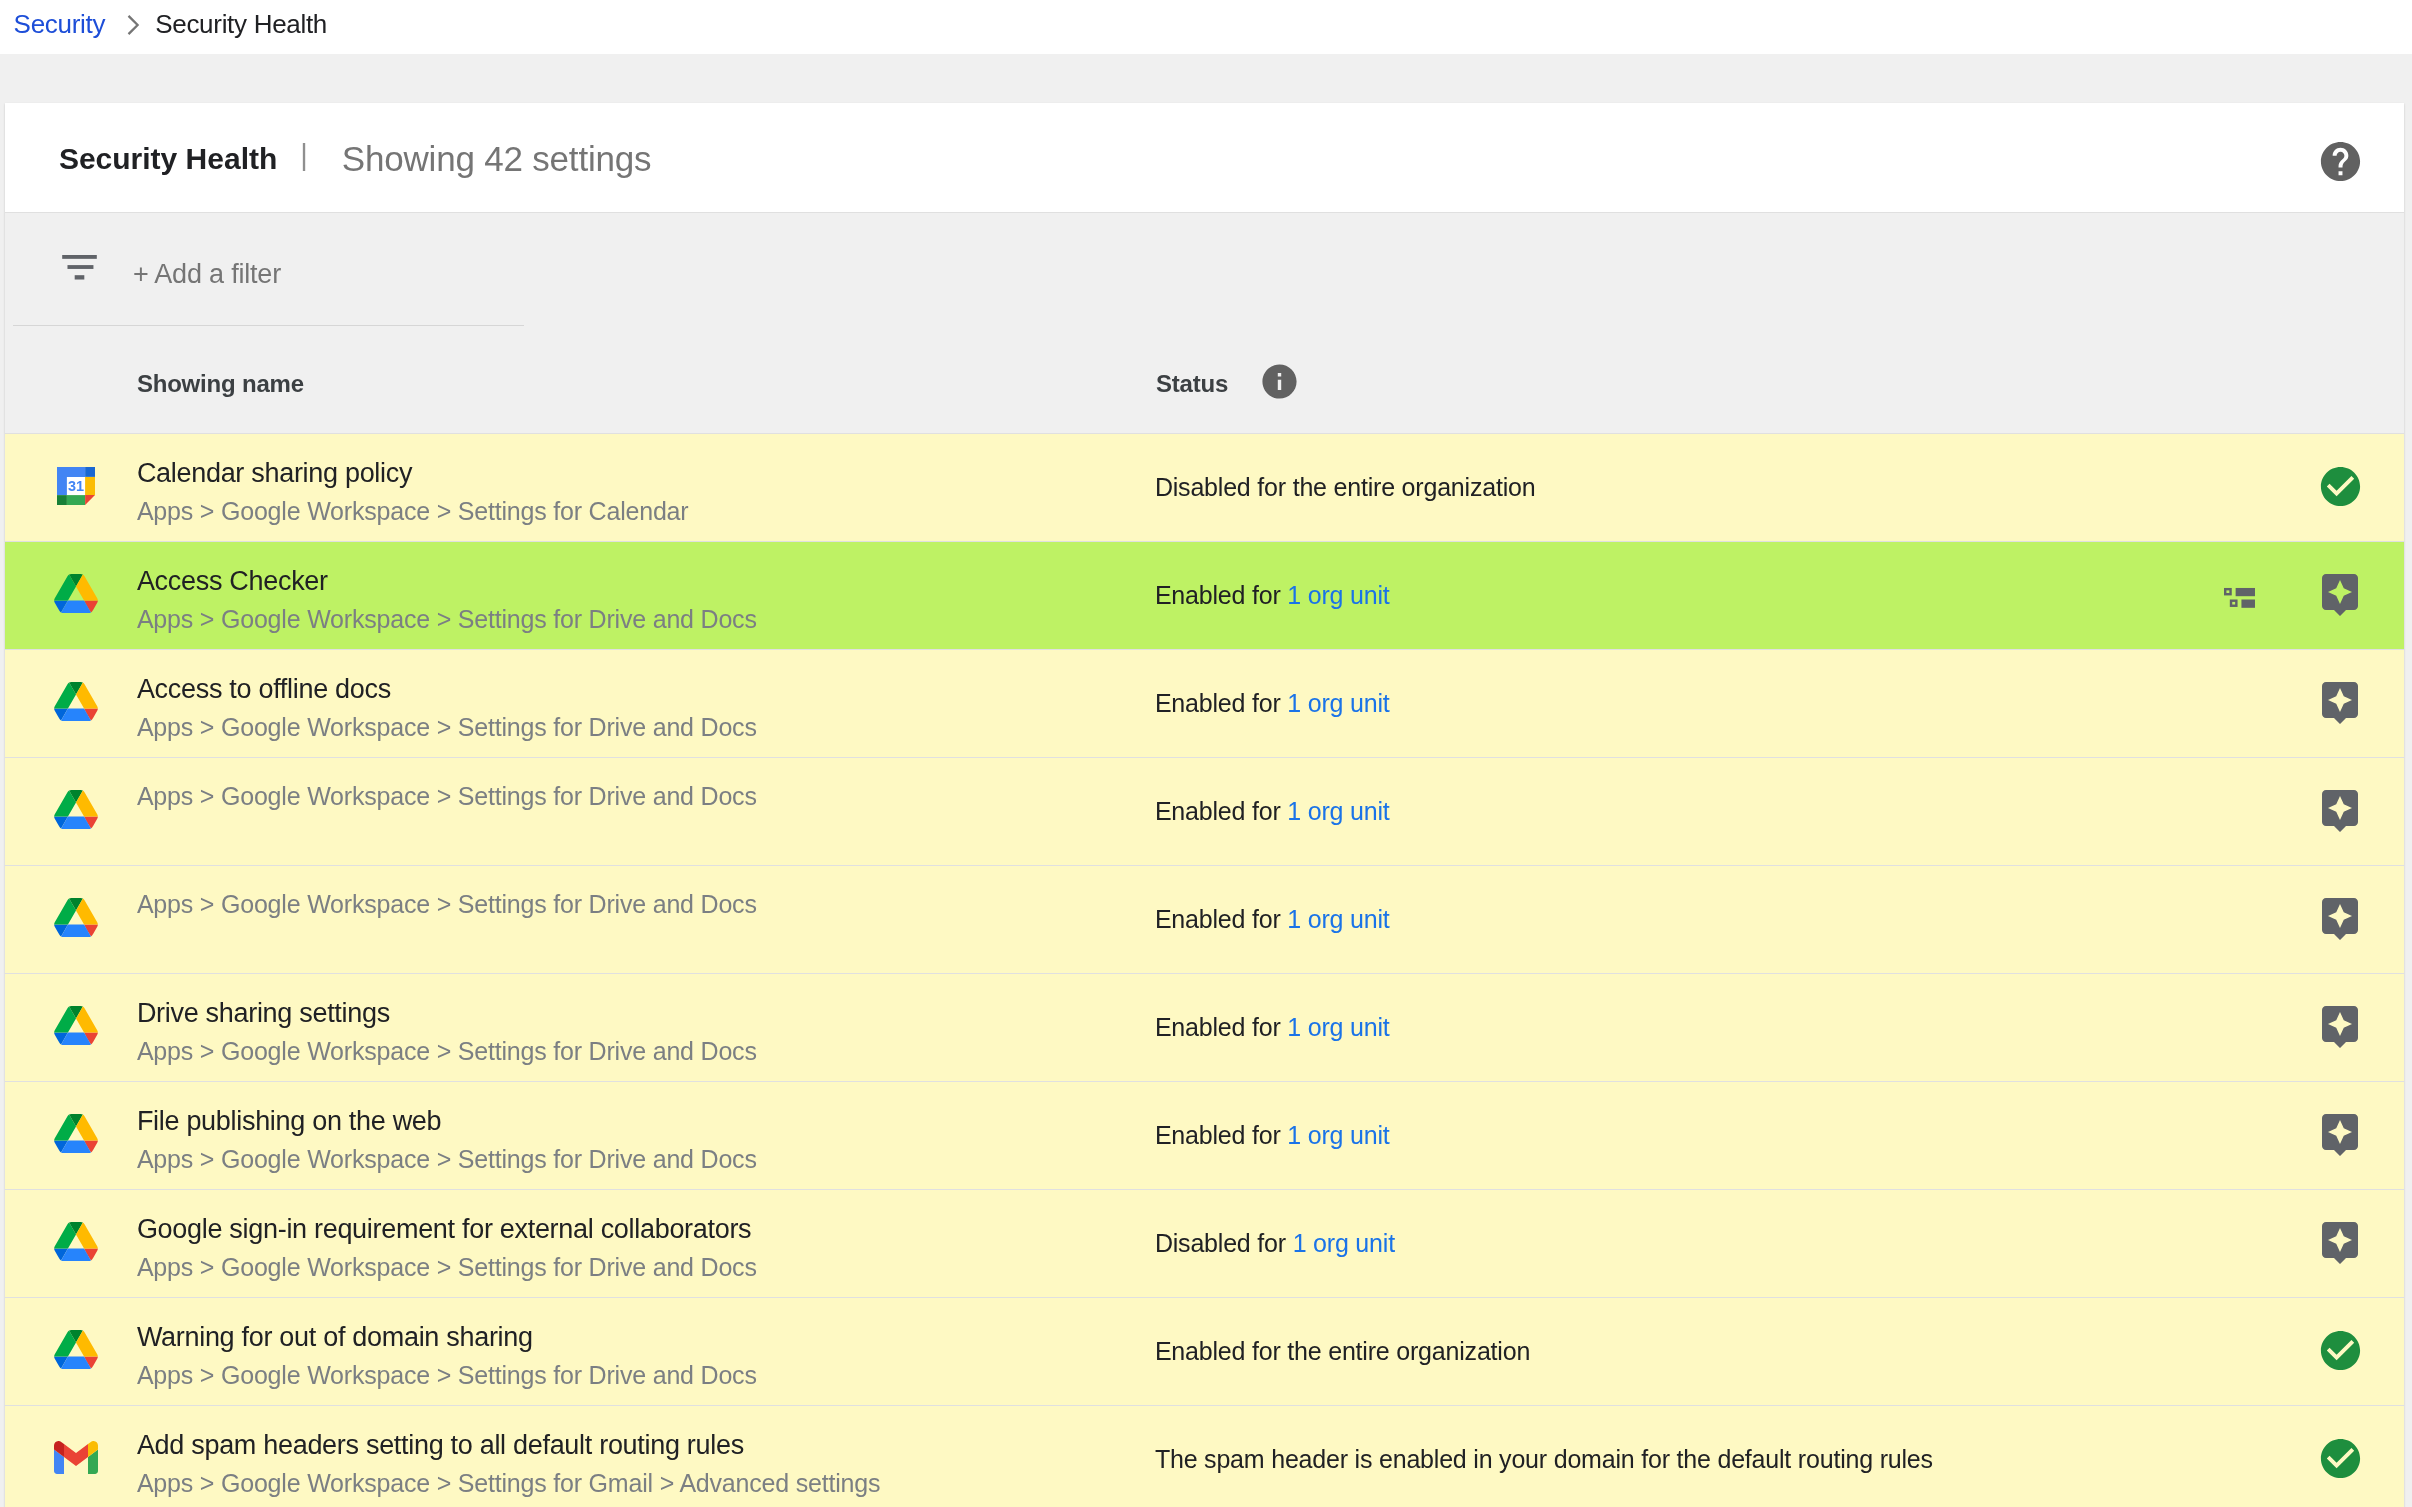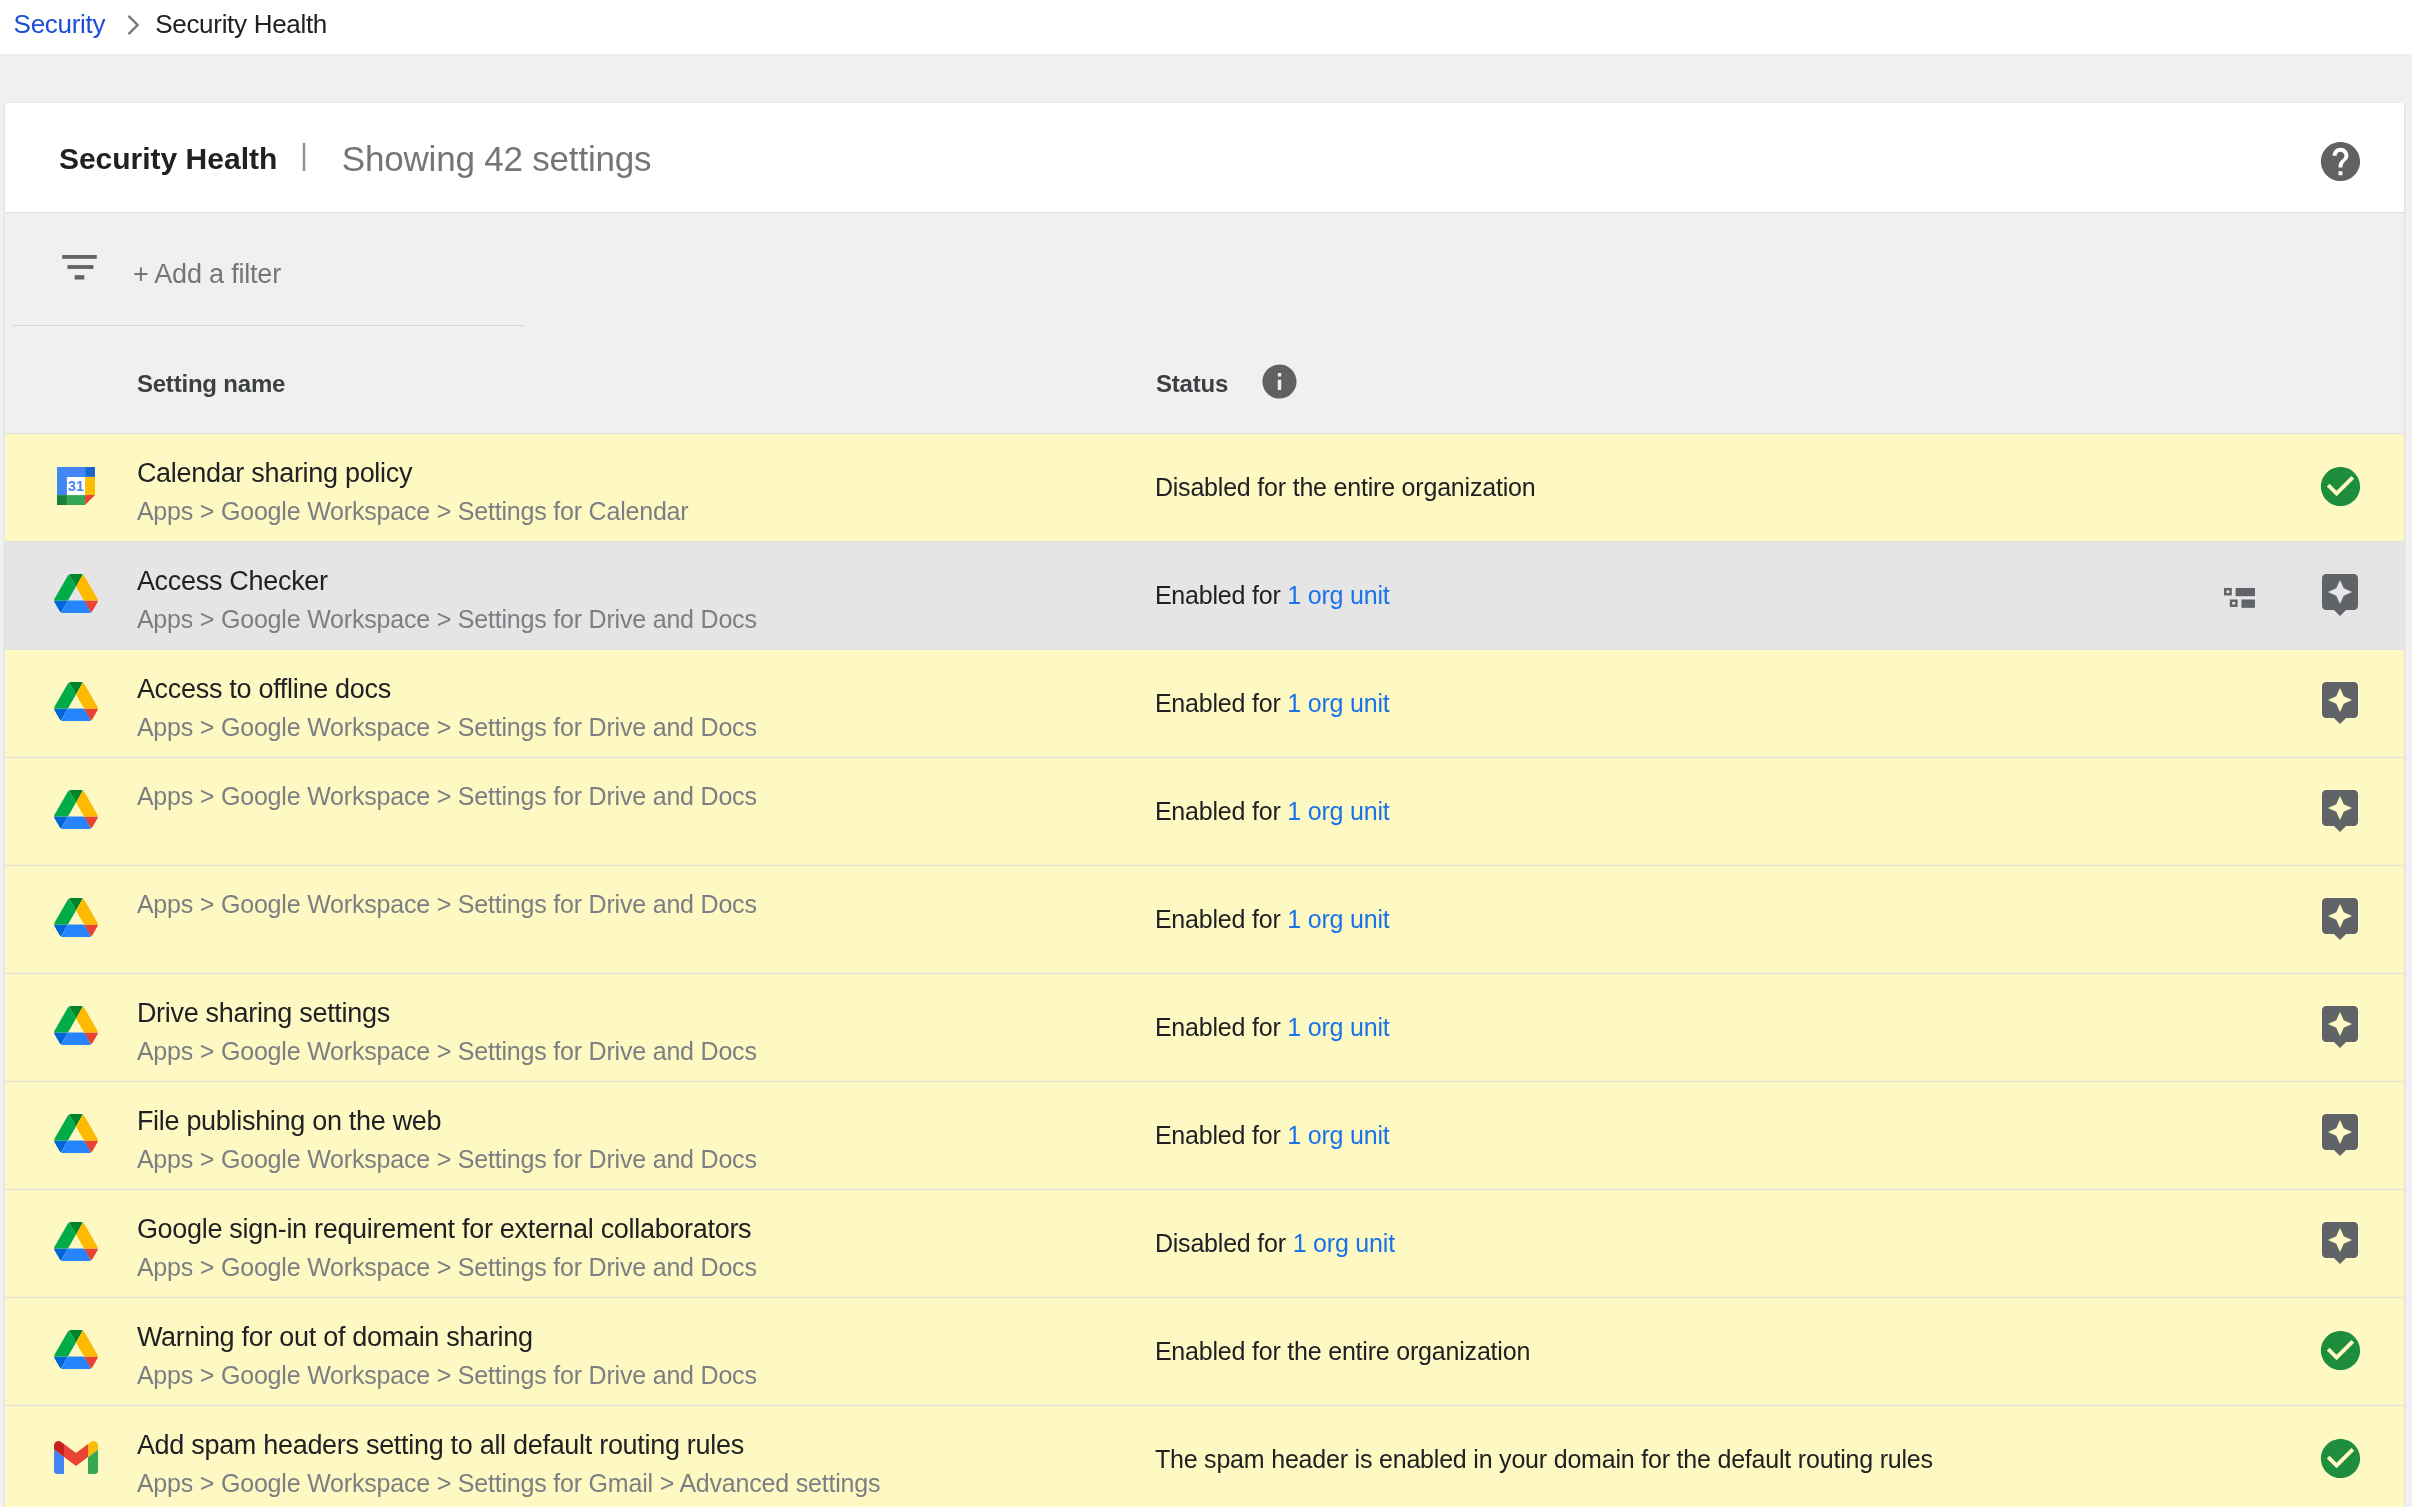--- a/index.html
+++ b/index.html
@@ -18,21 +18,21 @@
 .filterrow { position:absolute; left:0; top:110px; width:100%; height:113px; background:#f0f0f0; }
 .fdivider { position:absolute; left:7.8px; top:222px; width:511px; height:1px; background:#d6d6d6; z-index:3; }
 .ficon { position:absolute; left:57px; top:42px; }
 .addf { position:absolute; left:128px; top:46px; line-height:31px; font-size:27px; color:#757575; letter-spacing:-0.2px; }
 .thead { position:absolute; left:0; top:222px; width:100%; height:109px; background:#f0f0f0; border-bottom:1px solid #e0e0e0; }
 .thname { position:absolute; left:132px; top:45px; font-size:24px; font-weight:bold; color:#3c4043; letter-spacing:-0.2px; }
 .thstatus { position:absolute; left:1151px; top:45px; font-size:24px; font-weight:bold; color:#3c4043; letter-spacing:-0.2px; }
 .thinfo { position:absolute; left:1254px; top:36px; width:41px; height:41px; }
 .rows { position:absolute; left:0; top:331px; width:100%; }
 .row { position:relative; width:100%; height:108px; background:#fef9c3; border-bottom:1px solid #e0e0e0; }
-.row.hl { background:#e5e5e5; }
+.row.hl { background:#bef264; }
 .ric { position:absolute; left:45px; top:0; width:52px; height:103px; display:flex; align-items:center; justify-content:center; }
 .rtxt { position:absolute; left:132px; top:20.4px; }
 .t1 { font-size:27px; line-height:39px; color:#202124; letter-spacing:-0.3px; white-space:nowrap; }
 .t2 { font-size:25px; line-height:36px; color:#7b7f83; letter-spacing:-0.2px; white-space:nowrap; }
 .rstat { position:absolute; left:1150px; top:0; height:107px; display:flex; align-items:center; font-size:25px; color:#202124; letter-spacing:-0.2px; white-space:nowrap; }
 .rstat .blue { color:#1a73e8; }
 .gridic { position:absolute; left:2218px; top:50%; margin-top:-8.7px; }
 .badge { position:absolute; left:2311px; top:50%; width:49px; height:49px; margin-top:-26px; display:flex; align-items:center; justify-content:center; }
 </style>
 </head>
@@ -61,21 +61,21 @@
   <div class="filterrow">
     <div class="ficon"><svg width="35" height="25" viewBox="0 0 36 26">
           <rect x="0" y="0" width="36" height="4" fill="#606368"></rect>
           <rect x="5.5" y="10.5" width="27" height="4" fill="#606368"></rect>
           <rect x="13" y="21" width="10" height="4.5" fill="#606368"></rect>
         </svg></div>
     <div class="addf">+ Add a filter</div>
   </div>
   <div class="fdivider"></div>
   <div class="thead">
-    <div class="thname">Setting name</div>
+    <div class="thname">Showing name</div>
     <div class="thstatus">Status</div>
     <div class="thinfo"><svg width="41" height="41" viewBox="0 0 24 24">
           <path fill="#616161" d="M12 2C6.48 2 2 6.48 2 12s4.48 10 10 10 10-4.48 10-10S17.52 2 12 2zm1 15h-2v-6h2v6zm0-8h-2V7h2v2z"></path>
         </svg></div>
   </div>
   <div class="rows">
     <div class="row">
   <div class="ric">
           <svg width="38" height="38" viewBox="0 0 200 200">
             <rect x="52" y="52" width="96" height="96" fill="#fff"></rect>

